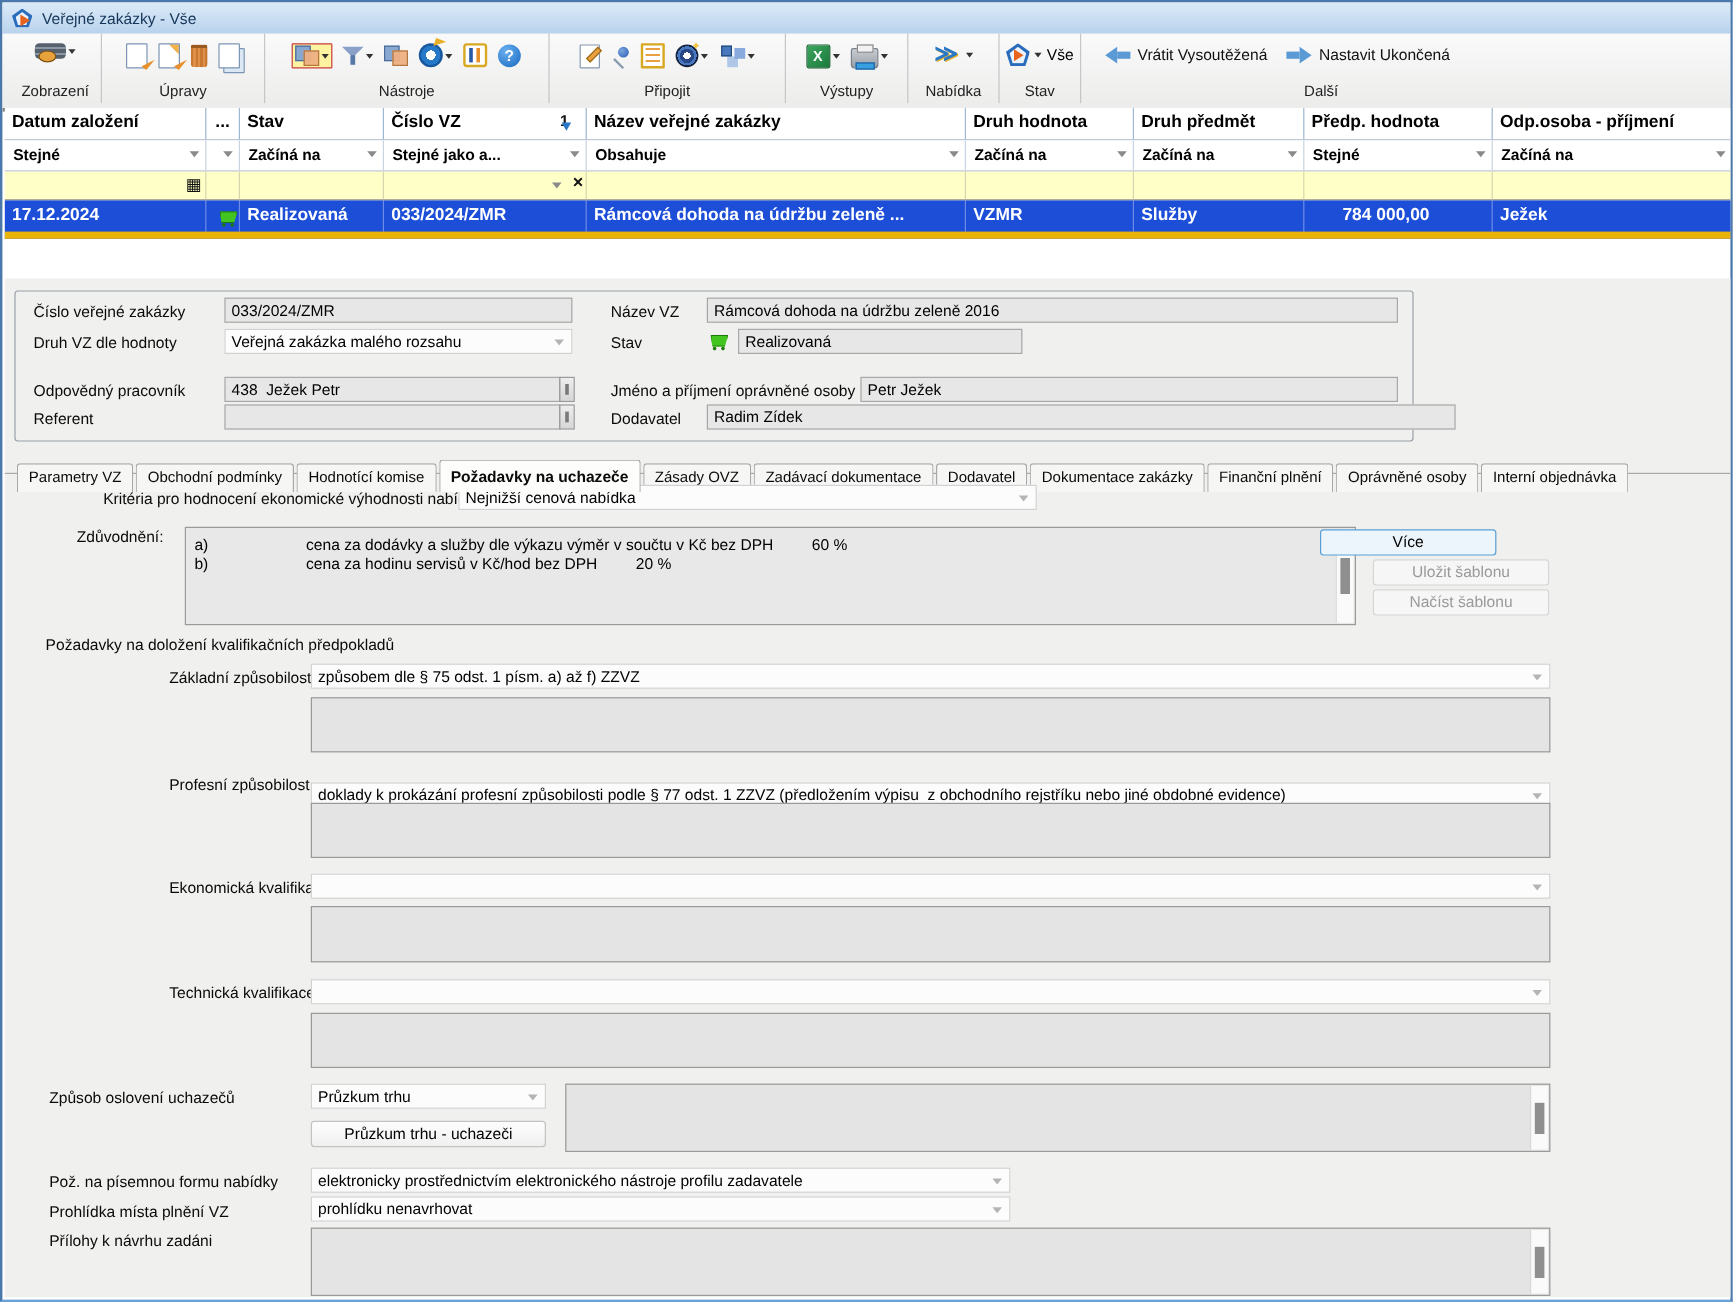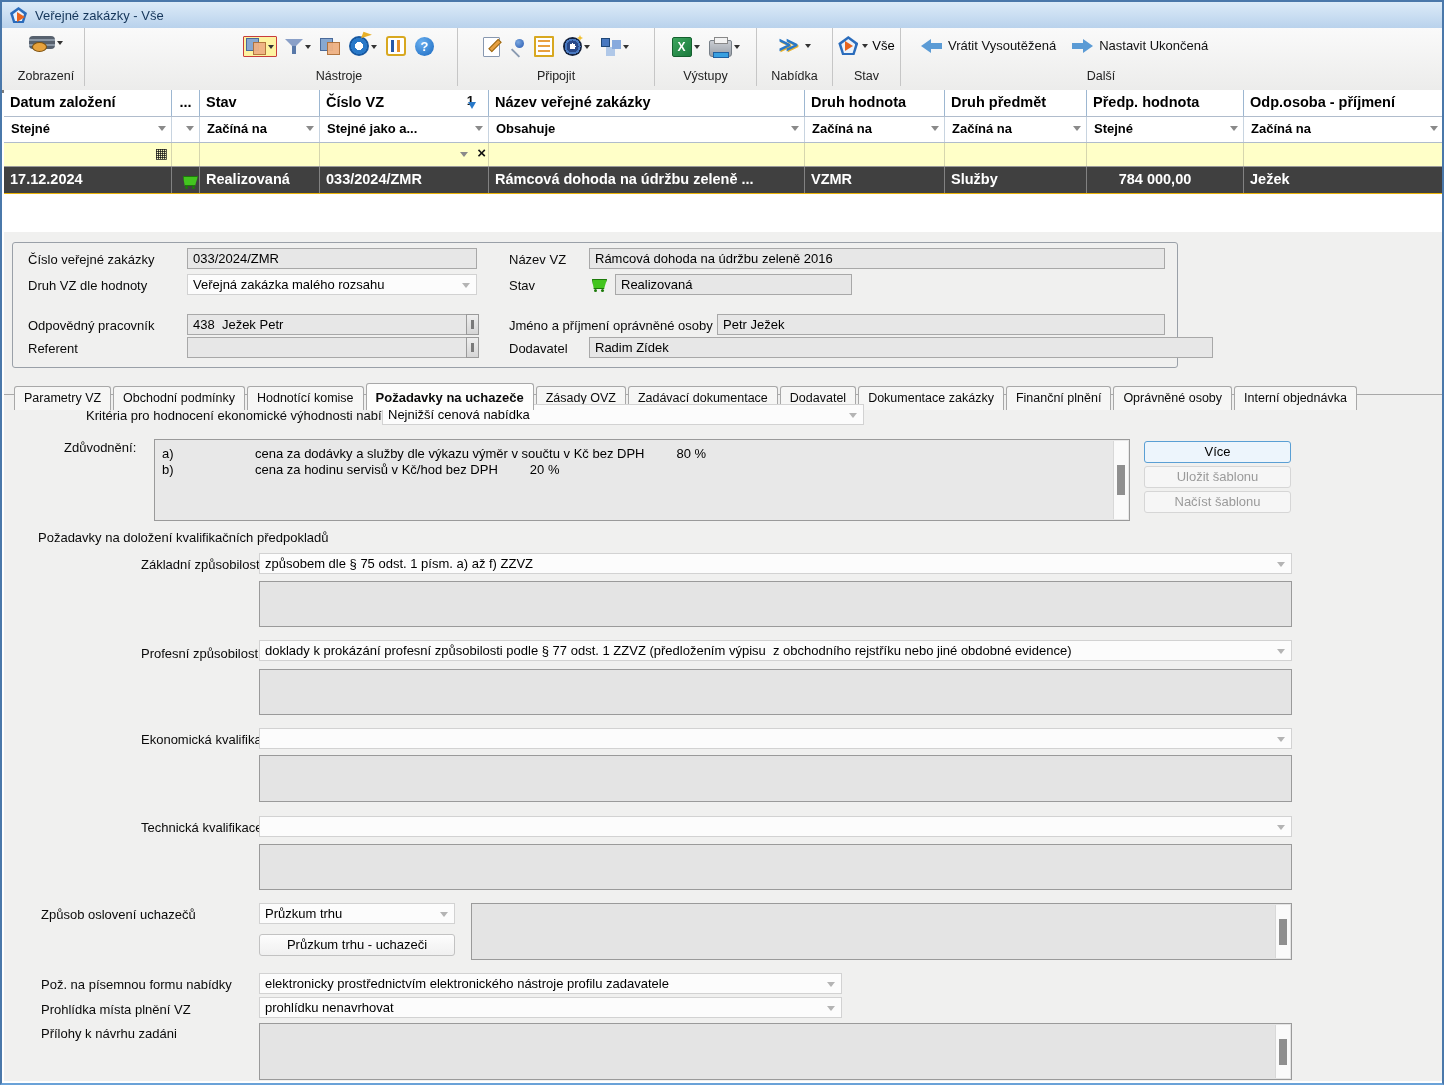--- a/index.html
+++ b/index.html
@@ -78,21 +78,21 @@
   .hrow{height:26px;background:#fff;border-bottom:1px solid #b0bccc;}
   .hrow .gc{border-right:1px solid #9db7d1;font-size:14.5px;font-weight:bold;padding:4px 0 0 6px;position:relative;}
   .frow{height:25px;background:#fff;border-bottom:1px solid #b0bccc;}
   .frow .gc{border-right:1px solid #c8d4e0;font-size:13px;font-weight:bold;padding:4px 0 0 7px;position:relative;}
   .fchev{position:absolute;right:5px;top:9px;border:4px solid transparent;border-top:5px solid #8a8a8a;}
   .yrow{height:23px;background:#ffffc8;border-bottom:1px solid #9a9a9a;}
   .yrow .gc{border-right:1px solid #d6d6ae;position:relative;}
   .ycal{position:absolute;right:3px;top:2px;font-size:14px;line-height:17px;color:#111;}
   .yx{position:absolute;right:2px;top:1px;font-size:15px;font-weight:bold;color:#111;}
   .ychev{position:absolute;right:20px;top:9px;border:4px solid transparent;border-top:5px solid #8a8a8a;}
-  .drow{height:26px;background:#404040;border-bottom:1px solid #eab308;}
+  .drow{height:26px;background:#1d4ed8;border-bottom:6px solid #eab308;}
   .drow .gc{border-right:1px solid rgba(255,255,255,.35);color:#fff;font-size:14.5px;font-weight:bold;padding:4px 0 0 6px;}
   .drow .num{text-align:center;padding-right:20px;padding-left:0;}
   .sortbadge{position:absolute;right:14px;top:3px;font-size:13px;font-weight:bold;color:#111;}
   .sortbadge::after{content:"";position:absolute;left:1px;top:9px;border:4px solid transparent;border-top:7px solid #2878c8;}
   
   .panel{position:absolute;left:2px;top:230px;width:1440px;bottom:2px;background:#f0f0ef;}
   .lbl{position:absolute;font-size:13px;color:#0a0a0a;white-space:pre;}
   .detailbox{position:absolute;left:8px;top:10px;width:1164px;height:124px;border:1px solid #9aa0a8;border-radius:3px;}
   .fld{position:absolute;box-sizing:border-box;height:21px;font-size:13px;line-height:19px;padding:0 5px;white-space:pre;overflow:hidden;}
   .ro{background:#e7e7e7;border:1px solid #a8a8a8;}
@@ -131,20 +131,37 @@
   <div class="toolbar">
     <div class="tb-group" style="left:6px;width:76px;">
       <div class="tb-icons">
         <button class="tb-btn">
             <span class="ic i-view"></span>
             <span class="ddv"></span>
           </button>
       </div>
       <div class="tb-label">Zobrazení</div>
     </div>
+    <div class="tb-group" style="left:83px;width:135px;">
+      <div class="tb-icons">
+        <button class="tb-btn">
+            <span class="ic i-doc pencil"></span>
+          </button>
+        <button class="tb-btn">
+            <span class="ic i-doc fold pencil"></span>
+          </button>
+        <button class="tb-btn">
+            <span class="ic i-trash"></span>
+          </button>
+        <button class="tb-btn">
+            <span class="ic i-doc copy"></span>
+          </button>
+      </div>
+      <div class="tb-label">Úpravy</div>
+    </div>
     <div class="tb-group" style="left:219px;width:236px;">
       <div class="tb-icons">
         <button class="tb-btn hl">
             <span class="ic i-dup"></span>
             <span class="ddv"></span>
           </button>
         <button class="tb-btn">
             <span class="ic i-funnel"></span>
             <span class="ddv"></span>
           </button>
@@ -327,41 +344,41 @@
       <div class="tab">Oprávněné osoby</div>
       <div class="tab">Interní objednávka</div>
     </div>
 
     <span class="lbl" style="left:82px;top:176px;">Kritéria pro hodnocení ekonomické výhodnosti nabídek</span>
     <div class="fld dd" style="left:378px;top:172px;width:482px;">Nejnižší cenová nabídka</div>
 
     <span class="lbl" style="left:60px;top:208px;">Zdůvodnění:</span>
     <div class="zd-box">
       <div class="zd-line">
-        <span class="zd-id">a)</span><span class="zd-text">cena za dodávky a služby dle výkazu výměr v součtu v Kč bez DPH</span><span class="zd-pct">80 %</span>
+        <span class="zd-id">a)</span><span class="zd-text">cena za dodávky a služby dle výkazu výměr v součtu v Kč bez DPH</span><span class="zd-pct">60 %</span>
       </div>
       <div class="zd-line">
         <span class="zd-id">b)</span><span class="zd-text">cena za hodinu servisů v Kč/hod bez DPH</span><span class="zd-pct">20 %</span>
       </div>
       <div class="sb">
           <div class="th" style="top:24px;height:30px;"></div>
         </div>
     </div>
-    <button class="btnx primary" style="left:1140px;top:209px;width:147px;">Více</button>
+    <button class="btnx primary" style="left:1096px;top:209px;width:147px;">Více</button>
     <button class="btnx disabled" style="left:1140px;top:234px;width:147px;">Uložit šablonu</button>
     <button class="btnx disabled" style="left:1140px;top:259px;width:147px;">Načíst šablonu</button>
 
     <span class="lbl" style="left:34px;top:298px;">Požadavky na doložení kvalifikačních předpokladů</span>
 
     <span class="lbl" style="left:137px;top:325px;">Základní způsobilost</span>
     <div class="fld dd" style="left:255px;top:321px;width:1033px;">způsobem dle § 75 odst. 1 písm. a) až f) ZZVZ</div>
     <div class="ta" style="left:255px;top:349px;width:1033px;height:46px;"></div>
 
     <span class="lbl" style="left:137px;top:414px;">Profesní způsobilost</span>
-    <div class="fld dd" style="left:255px;top:408px;width:1033px;">doklady k prokázání profesní způsobilosti podle § 77 odst. 1 ZZVZ (předložením výpisu  z obchodního rejstříku nebo jiné obdobné evidence)</div>
+    <div class="fld dd" style="left:255px;top:420px;width:1033px;">doklady k prokázání profesní způsobilosti podle § 77 odst. 1 ZZVZ (předložením výpisu  z obchodního rejstříku nebo jiné obdobné evidence)</div>
     <div class="ta" style="left:255px;top:437px;width:1033px;height:46px;"></div>
 
     <span class="lbl" style="left:137px;top:500px;">Ekonomická kvalifikace</span>
     <div class="fld dd" style="left:255px;top:496px;width:1033px;"></div>
     <div class="ta" style="left:255px;top:523px;width:1033px;height:47px;"></div>
 
     <span class="lbl" style="left:137px;top:588px;">Technická kvalifikace</span>
     <div class="fld dd" style="left:255px;top:584px;width:1033px;"></div>
     <div class="ta" style="left:255px;top:612px;width:1033px;height:46px;"></div>
 

